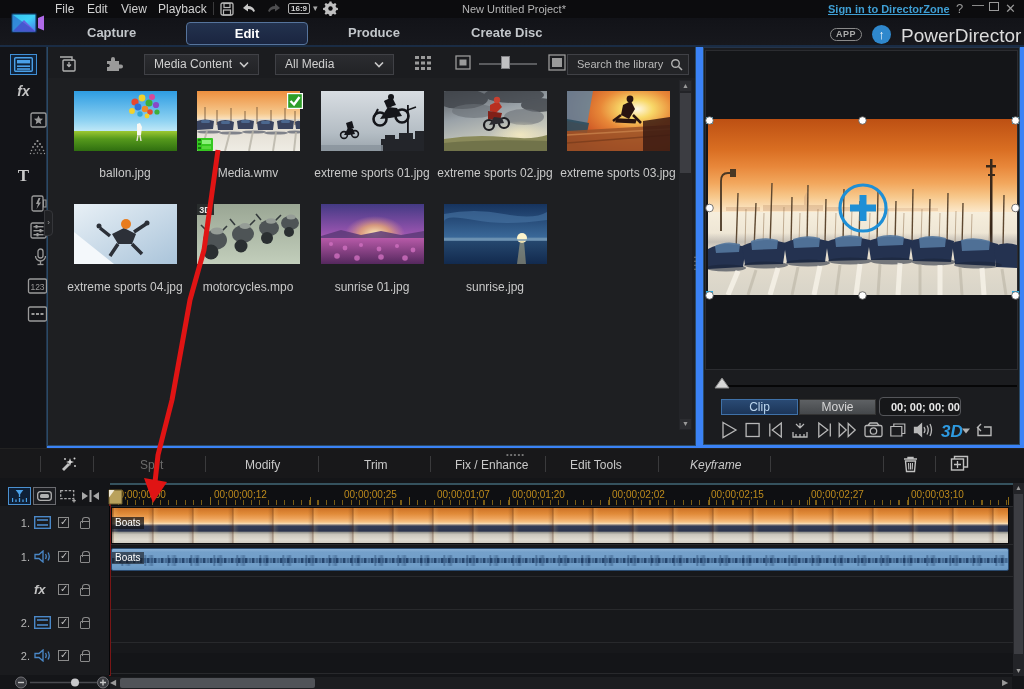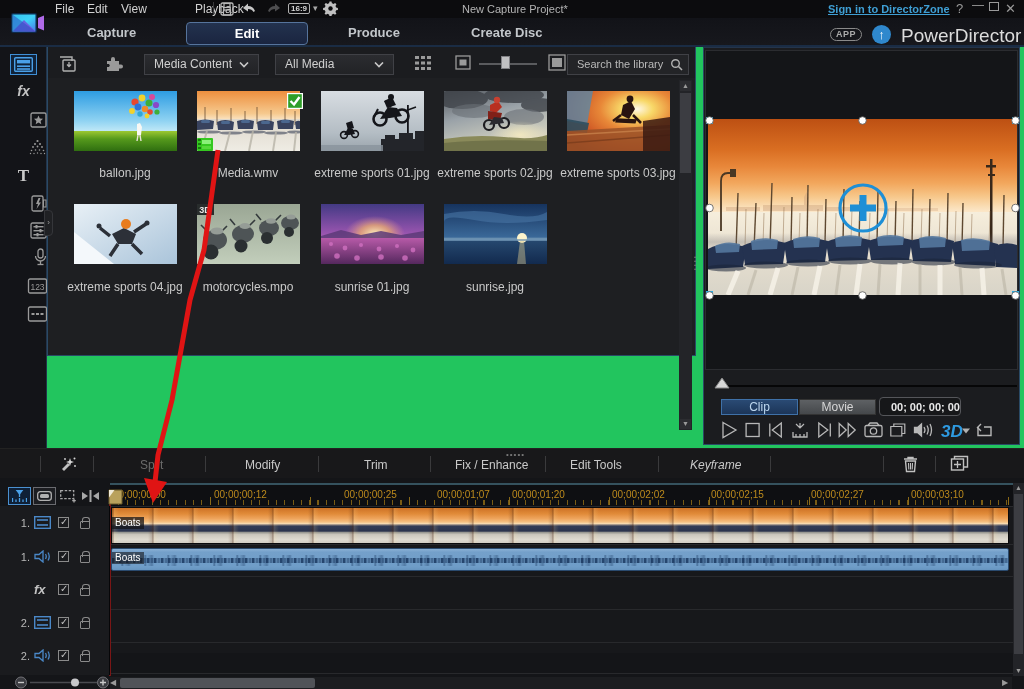--- a/index.html
+++ b/index.html
@@ -1,19 +1,19 @@
 <!DOCTYPE html>
 <html><head>
 <meta charset="utf-8">
 <style>
   * { margin:0; padding:0; box-sizing:border-box; }
   html,body { width:1024px; height:689px; background:#0b0b0d; overflow:hidden;
     font-family:"Liberation Sans", sans-serif; }
   .abs { position:absolute; }
-  #app { position:relative; width:1024px; height:689px; background:#22c55e; }
+  #app { position:relative; width:1024px; height:689px; background:#3b82f6; }
 
   
   #titlebar { position:absolute; left:0; top:0; width:1024px; height:18px; background:#0c0c0e; z-index:5; }
   .menuitem { position:absolute; top:2px; font-size:12px; color:#d2d2d2; }
   #projtitle { position:absolute; top:3px; left:462px; font-size:11px; color:#b4b4b4; }
   #signin { position:absolute; top:3px; left:828px; font-size:11px; color:#3f9fd4; text-decoration:underline; font-weight:bold;}
   .winbtn { position:absolute; top:1px; color:#c8c8c8; font-size:12px; }
 
   
   #tabbar { position:absolute; left:0; top:18px; width:1024px; height:29px; background:linear-gradient(#121318,#17181d); border-bottom:2px solid #1a2c44; }
@@ -21,21 +21,21 @@
   #editbtn { position:absolute; left:186px; top:4px; width:122px; height:23px; background:linear-gradient(#23324e,#1a2540); border:1px solid #56749c; border-radius:4px; color:#fff; font-size:13px; font-weight:bold; text-align:center; line-height:21px; }
   #apppill { position:absolute; left:830px; top:10px; width:32px; height:13px; border:1px solid #8a8a8a; border-radius:7px; color:#aaa; font-size:9px; font-weight:bold; text-align:center; line-height:11px; letter-spacing:0.5px;}
   #updot { position:absolute; left:872px; top:7px; width:19px; height:19px; border-radius:50%; background:#2f88cd; color:#fff; text-align:center; line-height:19px; font-size:13px; font-weight:bold;}
   #pdtext { position:absolute; left:901px; top:7px; font-size:19px; color:#dcdcdc; }
   .sbicon { position:absolute; left:0; width:47px; text-align:center; color:#a0a0a0; }
 
   
   #sidebar { position:absolute; left:0; top:47px; width:47px; height:401px; background:#131418; border-right:1px solid #23344a; }
 
   
-  #library { position:absolute; left:47px; top:47px; width:649px; height:309px; background:#1e1f22; border:1px solid #2a4a66; border-top:none;text-decoration:underline; }
+  #library { position:absolute; left:47px; top:47px; width:649px; height:399px; background:#1e1f22; border:1px solid #2a4a66; border-top:none;text-decoration:underline; }
   #libtoolbar { position:absolute; left:0; top:0; width:100%; height:31px; background:#1b1c1f; }
   .dd { position:absolute; top:7px; height:21px; background:linear-gradient(#2b2c30,#222326); border:1px solid #404146; color:#d0d0d0; font-size:12px; line-height:19px; padding-left:9px; }
   .thumb { position:absolute; width:103px; height:60px; }
   .tlabel { position:absolute; width:120px; text-align:center; font-size:12px; color:#c9c9c9; }
   #libscroll { position:absolute; right:3px; top:33px; width:13px; height:350px; background:#232428; }
 
   
   #preview { position:absolute; left:703px; top:47px; width:317px; height:398px; background:#1b1c1f; border:1px solid #2a4a66; border-top:1px solid #24344a;}
   #viewport { position:absolute; left:1px; top:2px; width:313px; height:320px; background:#141518; border:1px solid #2b2c30; }
 
@@ -60,40 +60,40 @@
   .tlock::before { content:""; position:absolute; left:1px; top:-5px; width:6px; height:5px; border:1px solid #8a8a8a; border-bottom:none; border-radius:3px 3px 0 0; }
 </style>
 </head>
 <body>
 <div id="app">
 
   <div id="titlebar">
     <span class="menuitem" style="left:55px;">File</span>
     <span class="menuitem" style="left:87px;">Edit</span>
     <span class="menuitem" style="left:121px;">View</span>
-    <span class="menuitem" style="left:158px;margin-left:37px;">Playback</span>
+    <span class="menuitem" style="left:158px;">Playback</span>
     <span style="position:absolute;left:213px;top:2px;width:1px;height:13px;background:#3a3a3c;"></span>
     <svg class="abs" style="left:220px;top:2px;" width="14" height="14" viewBox="0 0 14 14">
         <rect x="1" y="1" width="12" height="12" rx="1.5" fill="none" stroke="#b8b8b8" stroke-width="1.3"></rect>
         <rect x="4" y="1.5" width="6" height="4" fill="none" stroke="#b8b8b8" stroke-width="1.2"></rect>
         <rect x="3.5" y="8" width="7" height="5" fill="none" stroke="#b8b8b8" stroke-width="1.2"></rect>
       </svg>
     <svg class="abs" style="left:241px;top:2px;" width="17" height="14" viewBox="0 0 17 14">
         <path d="M3,9 Q5,4 10,4 L10,1.5 L15,6 L10,9.5 L10,7 Q6,7 4.5,10 Z" fill="#c8c8c8" transform="scale(-1,1) translate(-17,0)"></path>
       </svg>
     <svg class="abs" style="left:265px;top:2px;" width="17" height="14" viewBox="0 0 17 14">
         <path d="M3,9 Q5,4 10,4 L10,1.5 L15,6 L10,9.5 L10,7 Q6,7 4.5,10 Z" fill="#4e4e50"></path>
       </svg>
     <span style="position:absolute;left:288px;top:3px;width:22px;height:11px;border:1px solid #b0b0b0;border-radius:2px;color:#d4d4d4;font-size:8px;font-weight:bold;text-align:center;line-height:10px;">16:9</span>
     <span style="position:absolute;left:313px;top:3px;color:#a8a8a8;font-size:9px;">▾</span>
     <svg class="abs" style="left:323px;top:1px;" width="15" height="15" viewBox="0 0 15 15">
         <path d="M6.5,0.5 h2 l0.4,1.8 a5,5 0 0 1 1.6,0.66 l1.55,-1 1.4,1.4 -1,1.55 a5,5 0 0 1 0.66,1.6 l1.8,0.4 v2 l-1.8,0.4 a5,5 0 0 1 -0.66,1.6 l1,1.55 -1.4,1.4 -1.55,-1 a5,5 0 0 1 -1.6,0.66 l-0.4,1.8 h-2 l-0.4,-1.8 a5,5 0 0 1 -1.6,-0.66 l-1.55,1 -1.4,-1.4 1,-1.55 a5,5 0 0 1 -0.66,-1.6 l-1.8,-0.4 v-2 l1.8,-0.4 a5,5 0 0 1 0.66,-1.6 l-1,-1.55 1.4,-1.4 1.55,1 a5,5 0 0 1 1.6,-0.66 Z" fill="#c0c0c0"></path>
         <circle cx="7.5" cy="7.5" r="2.2" fill="#0c0c0e"></circle>
       </svg>
-    <span id="projtitle">New Capture Project*</span>
+    <span id="projtitle">New Untitled Project*</span>
     <span id="signin">Sign in to DirectorZone</span>
     <span class="winbtn" style="left:956px; font-size:13px; color:#9a9a9a;">?</span>
     <span class="winbtn" style="left:972px; top:-2px; color:#9a9a9a;">—</span>
     <span class="winbtn" style="left:989px; top:2px; width:10px; height:9px; border:1.5px solid #9a9a9a; display:inline-block;"></span>
     <span class="winbtn" style="left:1005px; font-size:13px; color:#9a9a9a;">✕</span>
     <svg class="abs" style="left:8px;top:10px;z-index:40;" width="38" height="26" viewBox="0 0 38 26">
       <defs>
         <linearGradient id="lg1" x1="0" y1="0" x2="1" y2="1">
           <stop offset="0" stop-color="#35c4f0"></stop>
             <stop offset="0.5" stop-color="#3fd2f8"></stop>

